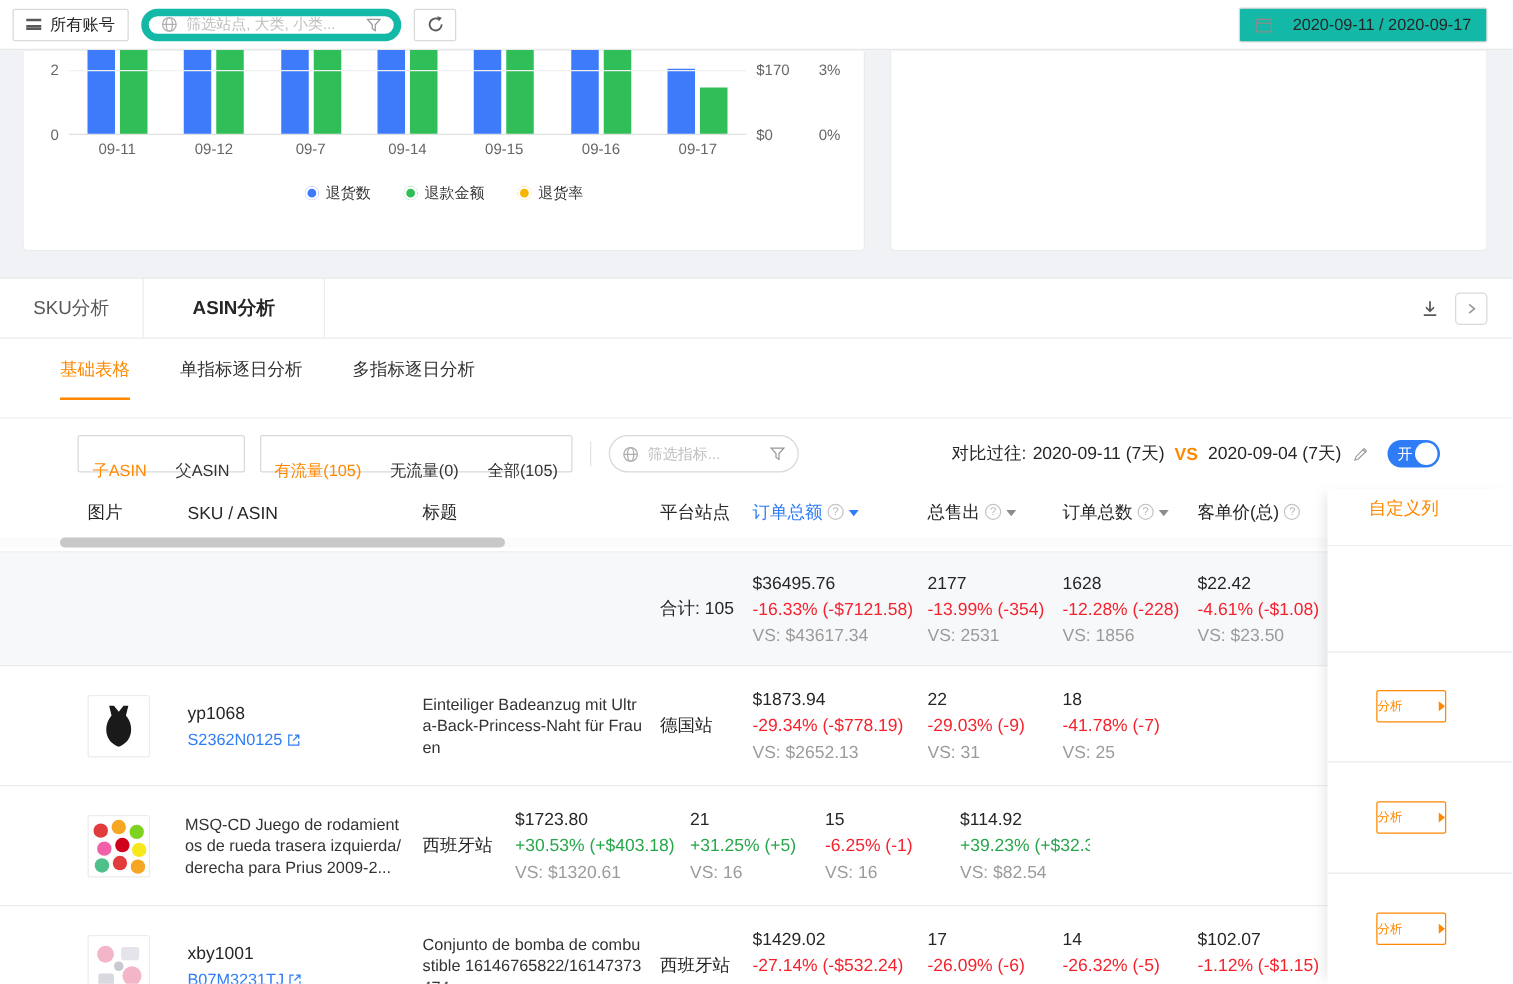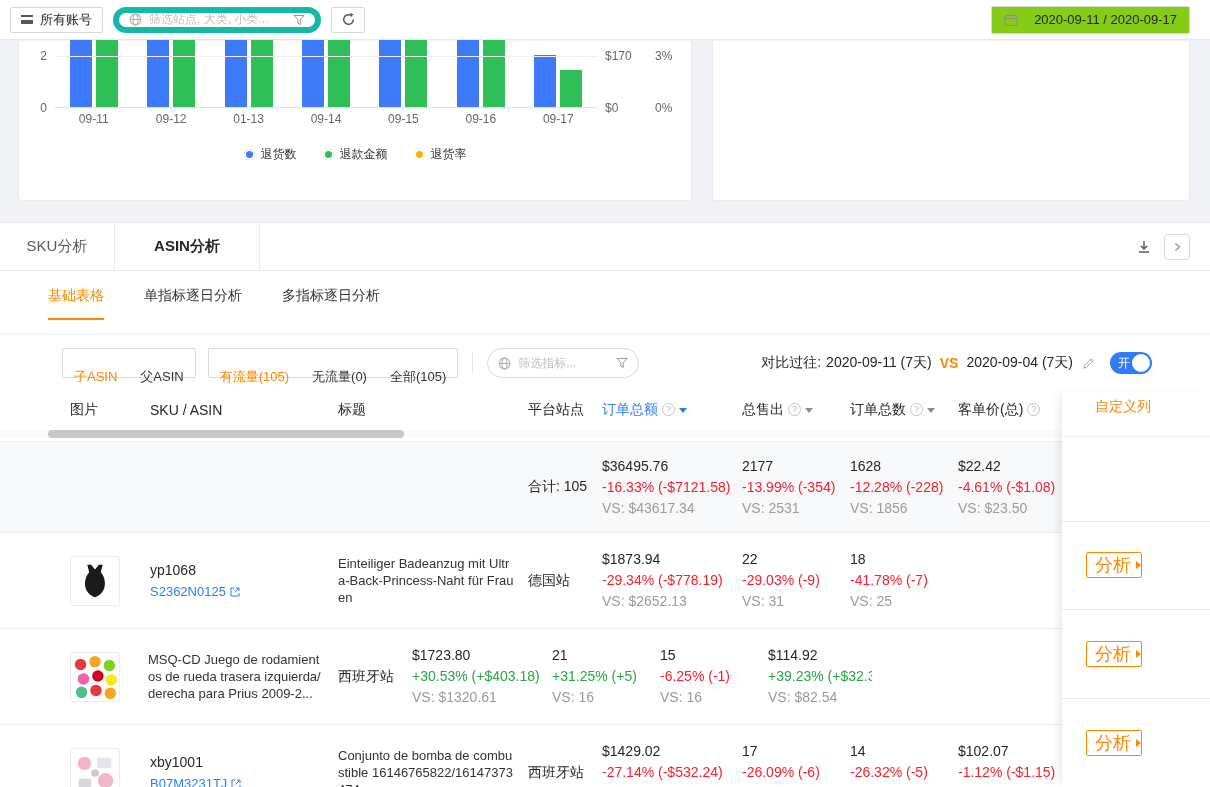--- a/index.html
+++ b/index.html
@@ -12,21 +12,21 @@
   .btn-box { height:26px; border:1px solid #d9d9d9; border-radius:2px; background:#fff;
     display:flex; align-items:center; gap:7px; padding:0 10px; font-size:13px; color:#262626; cursor:pointer;}
   .burger { width:12px; height:9px; border-top:2px solid #595959; border-bottom:2px solid #595959; position:relative;}
   .burger::after { content:''; position:absolute; left:0; right:0; top:2.5px; border-top:2px solid #595959;}
   .pill-input { height:26px; border:6px solid #14b8a6; border-radius:14px; background:#fff;
     display:flex; align-items:center; gap:7px; padding:0 10px; font-size:12px; color:#bfbfbf; width:208px;}
   .pill-input .ph { flex:1; white-space:nowrap; overflow:hidden;}
   .icon-btn { width:34px; height:26px; border:1px solid #d9d9d9; border-radius:2px; background:#fff;
     display:flex; align-items:center; justify-content:center; cursor:pointer;}
   .spacer { flex:1; }
-  .date-box { height:28px; border:1px solid #d9d9d9; border-radius:2px; background:#84cc16;
+  .date-box { height:28px; border:1px solid #d9d9d9; border-radius:2px; background:#14b8a6;
     display:flex; align-items:center; gap:16px; padding:0 12px; font-size:13px; color:#262626;}
 
   
   .card { position:absolute; top:41px; background:#fff; border:1px solid #ebebeb; border-top:none;
     border-radius:0 0 4px 4px; }
   .card-left { left:18px; width:674px; height:160px; padding-top:0; }
   .card-right { left:712px; width:478px; height:160px; }
 
   .chart-row { display:flex; height:67px; }
   .axis-left { width:36px; position:relative; font-size:12px; color:#666; }
@@ -125,22 +125,22 @@
   .title-text { font-size:13px; color:#333; line-height:17px; word-break:break-all; padding-right:14px;}
   .site-text { font-size:14px; color:#262626;}
 
   
   .fixed-col { position:absolute; top:168px; right:0; bottom:0; width:148px; background:#fff;
     box-shadow:-6px 0 10px -4px rgba(0,0,0,0.10); z-index:5; display:flex; flex-direction:column;}
   .fc-head { height:35px; display:flex; align-items:center; padding-left:33px; color:#ff8800; font-size:14px;}
   .fc-gap { height:14px;}
   .fc-sum { height:91px; border-top:1px solid #efefef;}
   .fc-row { height:96px; border-top:1px solid #ececec; display:flex; align-items:center;}
-  .analyze-btn { margin-left:24px; height:26px; width:56px; border:1px solid #ff8800; border-radius:2px;
-    color:#ff8800; font-size:18px; display:flex; align-items:center; justify-content:flex-end; gap:5px;
+  .analyze-btn { margin-left:39px; height:26px; width:56px; border:1px solid #ff8800; border-radius:2px;
+    color:#ff8800; font-size:10px; display:flex; align-items:center; justify-content:space-between; gap:5px;
     background:#fff; cursor:pointer;}
   .caret-r { width:0; height:0; border-top:4px solid transparent; border-bottom:4px solid transparent;
     border-left:5px solid #ff8800;}
 </style>
 </head>
 <body>
 
 <div class="topbar">
   <div class="btn-box">
     <span class="burger"></span>
@@ -216,21 +216,21 @@
       <span class="t1">$0</span>
     </div>
     <div class="axis-r2">
       <span class="t0">3%</span>
       <span class="t1">0%</span>
     </div>
   </div>
   <div class="x-labels">
       <div class="x-label">09-11</div>
       <div class="x-label">09-12</div>
-      <div class="x-label">01-13</div>
+      <div class="x-label">09-7</div>
       <div class="x-label">09-14</div>
       <div class="x-label">09-15</div>
       <div class="x-label">09-16</div>
       <div class="x-label">09-17</div>
     </div>
   <div class="legend">
     <div class="legend-item">
       <span class="dot" style="background: rgb(62, 123, 250);"></span>
       <span>退货数</span>
     </div>

